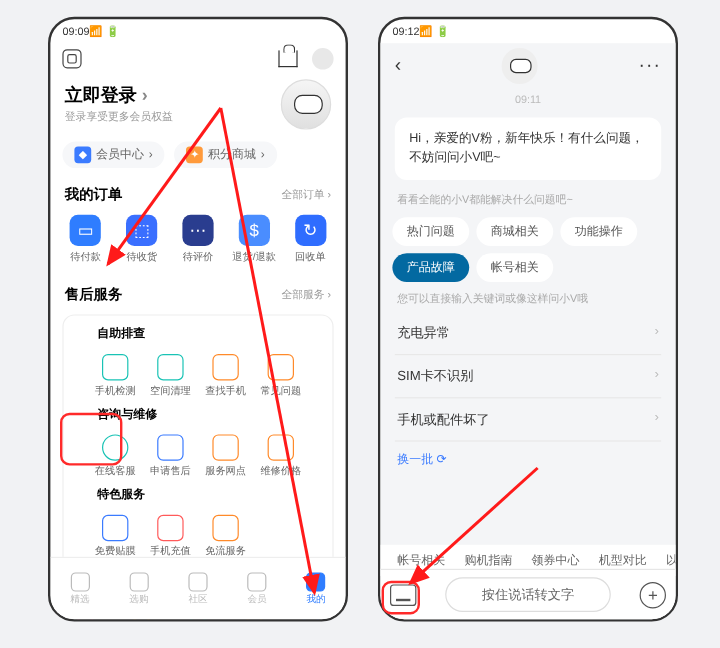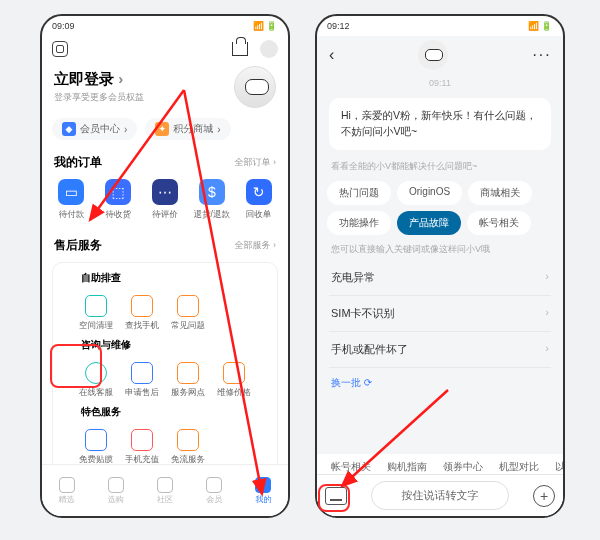--- a/index.html
+++ b/index.html
@@ -1,21 +1,21 @@
 <!DOCTYPE html>
 <html><head>
 <meta charset="utf-8">
 <style>
   *{box-sizing:border-box;margin:0;padding:0;font-family:-apple-system,BlinkMacSystemFont,"PingFang SC","Microsoft YaHei",sans-serif}
   body{background:#f1f2f4;width:600px;height:540px;overflow:hidden}
   .stage{position:relative;width:600px;height:540px}
   .phone{position:absolute;top:14px;width:250px;height:504px;background:#fff;border-radius:22px;border:2px solid #333;overflow:hidden}
   .phoneA{left:40px}
   .phoneB{left:315px}
-  .status{height:20px;display:flex;align-items:center;justify-content:space-between;padding:0 10px;font-size:9px;color:#333}
+  .status{height:20px;display:flex;align-items:center;justify-content:flex-start;padding:0 10px;font-size:9px;color:#333}
   .status .rt{display:flex;gap:4px;align-items:center}
   .scroll{height:calc(100% - 20px);overflow:hidden;position:relative}
   .topbar{display:flex;align-items:center;justify-content:space-between;padding:4px 10px}
   .hex{width:16px;height:16px;border:1.5px solid #444;transform:rotate(0deg);border-radius:4px;position:relative}
   .hex:after{content:"";position:absolute;inset:3px;border:1.5px solid #444;border-radius:2px}
   .tr{display:flex;gap:12px;align-items:center}
   .cart{width:16px;height:14px;border:1.5px solid #333;border-top:none;position:relative}
   .cart:before{content:"";position:absolute;top:-5px;left:3px;width:8px;height:6px;border:1.5px solid #333;border-bottom:none;border-radius:4px 4px 0 0}
   .avatar-s{width:18px;height:18px;border-radius:50%;background:#e8e8e8}
   .login{padding:4px 12px;display:flex;justify-content:space-between;align-items:center}
@@ -152,20 +152,24 @@
       <div class="sechead">
         <b>售后服务</b>
         <span>全部服务 ›</span>
       </div>
 
       <div class="card">
         <div class="cardhd">自助排查</div>
         <div class="grid4">
           <div class="cell">
               <div class="oico c-cyan"></div>
+              <span class="lbl">手机检测</span>
+            </div>
+          <div class="cell">
+              <div class="oico c-cyan"></div>
               <span class="lbl">空间清理</span>
             </div>
           <div class="cell">
               <div class="oico c-org"></div>
               <span class="lbl">查找手机</span>
             </div>
           <div class="cell">
               <div class="oico c-org"></div>
               <span class="lbl">常见问题</span>
             </div>
@@ -263,21 +267,20 @@
       <div class="pb-top">
         <span class="back">‹</span>
         <div class="botmid"></div>
         <span class="dots">···</span>
       </div>
       <div class="ts">09:11</div>
       <div class="bubble">Hi，亲爱的V粉，新年快乐！有什么问题，不妨问问小V吧~</div>
       <div class="hint">看看全能的小V都能解决什么问题吧~</div>
       <div class="pillrow">
         <div class="pill">热门问题</div>
-        <div class="pill">OriginOS</div>
         <div class="pill">商城相关</div>
         <div class="pill">功能操作</div>
         <div class="pill active">产品故障</div>
         <div class="pill">帐号相关</div>
       </div>
       <div class="hint">您可以直接输入关键词或像这样问小V哦</div>
       <div class="listitm">
           <span>充电异常</span>
           <span class="chev">›</span>
         </div>

